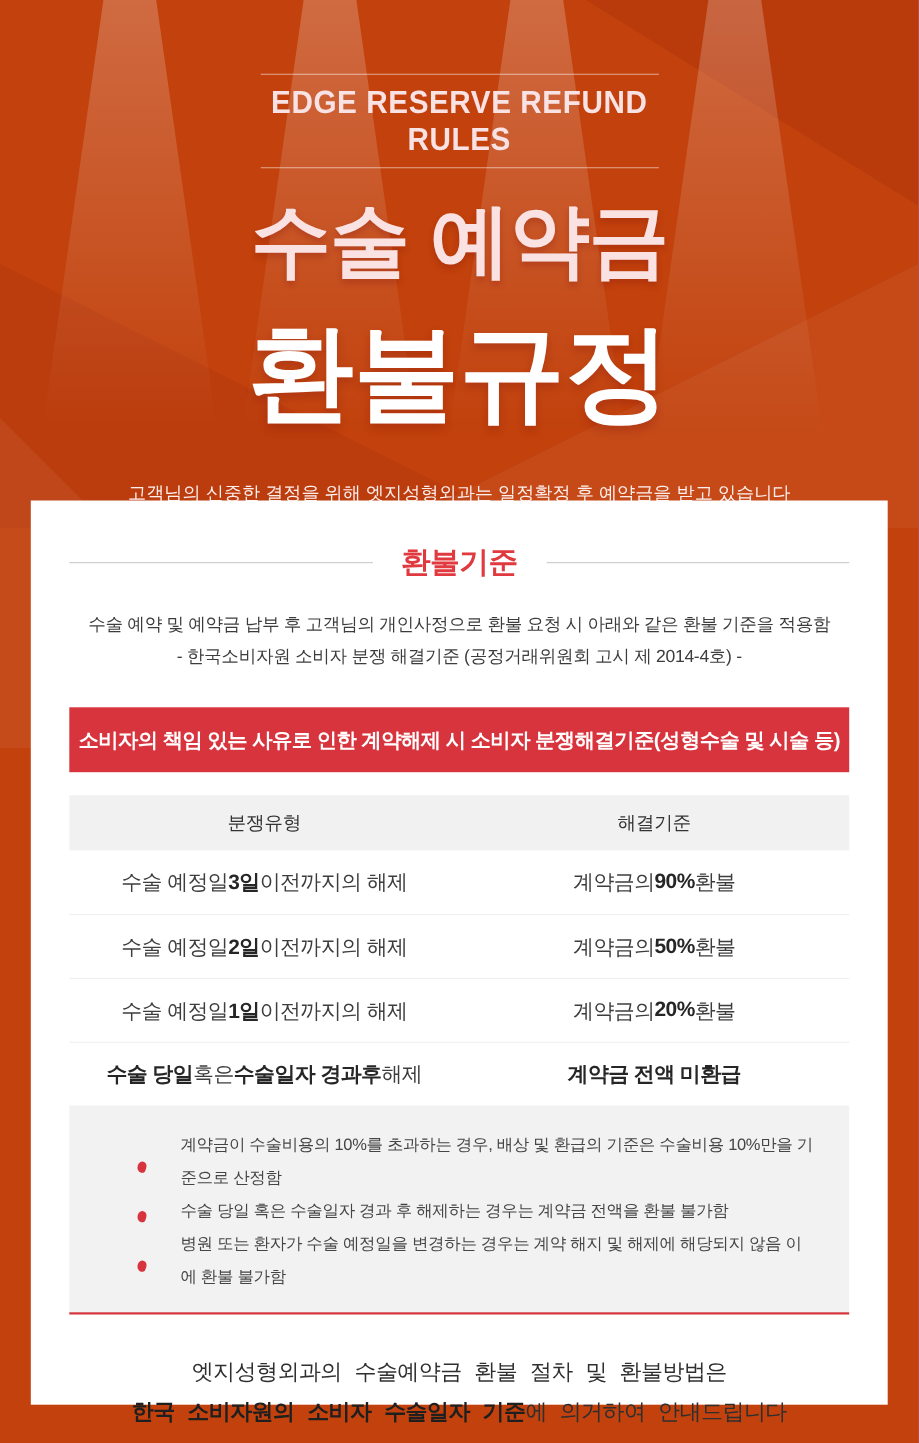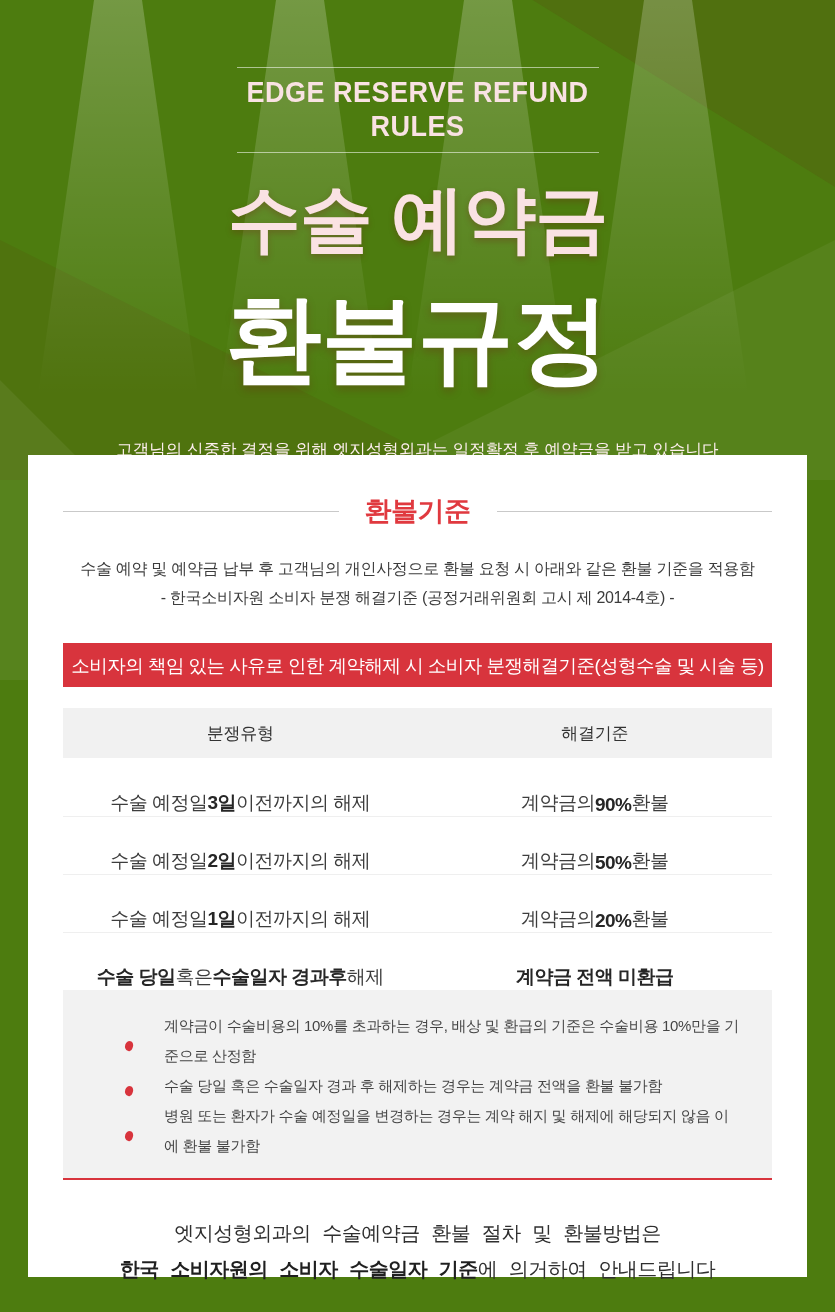--- a/index.html
+++ b/index.html
@@ -4,21 +4,21 @@
 <style>
   * { margin: 0; padding: 0; box-sizing: border-box; }
   html, body { background: #8c1f24; }
   body { font-family: "Liberation Sans", "DejaVu Sans", sans-serif; }
 
   .page {
     position: relative;
     width: 835px;
     height: 1312px;
     margin: 0 auto;
-    background: #4d7c0f;
+    background: #c2410c;
     overflow: hidden;
   }
 
   
   .facet { position: absolute; pointer-events: none; }
   .facet-top-right {
     top: 0; right: 0; width: 420px; height: 340px;
     background: rgba(110, 10, 16, 0.10);
     clip-path: polygon(28% 0, 100% 0, 100% 55%);
   }
@@ -83,33 +83,33 @@
 
   .section-head { display: flex; align-items: center; gap: 26px; }
   .section-head .rule { flex: 1; height: 1px; background: #c9c9c9; }
   .section-title { font-size: 27px; font-weight: 700; color: #e0393f; letter-spacing: -0.5px; }
 
   .intro { margin-top: 25px; text-align: center; font-size: 16px; line-height: 29px; color: #3c3c3c; letter-spacing: -0.3px; }
 
   
   .refund-table { margin-top: 31px; }
   .table-banner {
-    height: 44px; background: #d8343d; color: #ffffff;
+    height: 59px; background: #d8343d; color: #ffffff;
     display: flex; align-items: center; justify-content: center;
-    font-size: 18.5px; font-weight: 400; letter-spacing: -0.5px;
+    font-size: 18.5px; font-weight: 700; letter-spacing: -0.5px;
   }
   .table-head { height: 50px; background: #f1f1f1; display: flex; margin-top: 21px; }
   .table-head .cell {
     flex: 1; display: flex; align-items: center; justify-content: center;
     font-size: 17px; color: #333; font-weight: 500; letter-spacing: -0.3px;
   }
   .table-row { height: 58px; display: flex; }
   .table-row + .table-row { border-top: 1px solid #efefef; }
   .table-row .cell {
-    flex: 1; display: flex; align-items: flex-end; justify-content: center;
+    flex: 1; display: flex; align-items: center; justify-content: center;
     font-size: 19px; color: #3d3d3d; letter-spacing: -0.5px;
   }
   .table-row .cell b { font-weight: 700; color: #262626; }
 
   
   .notes {
     margin-top: 0px; background: #f2f2f2;
     border-bottom: 2px solid #d8343d;
     padding: 21px 30px 17px 30px;
   }

